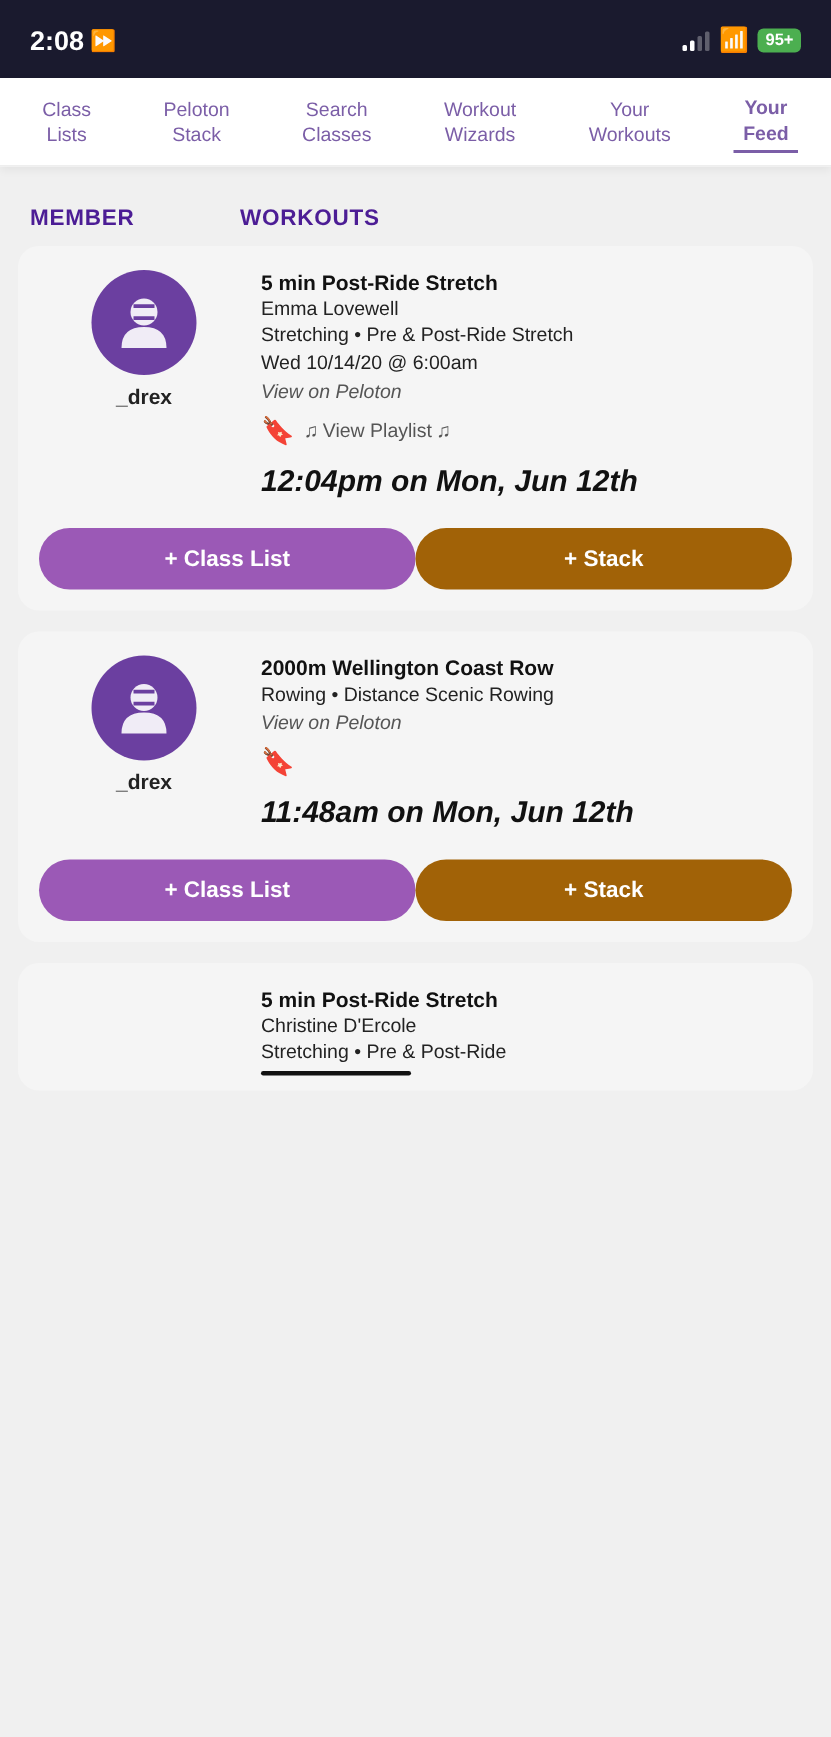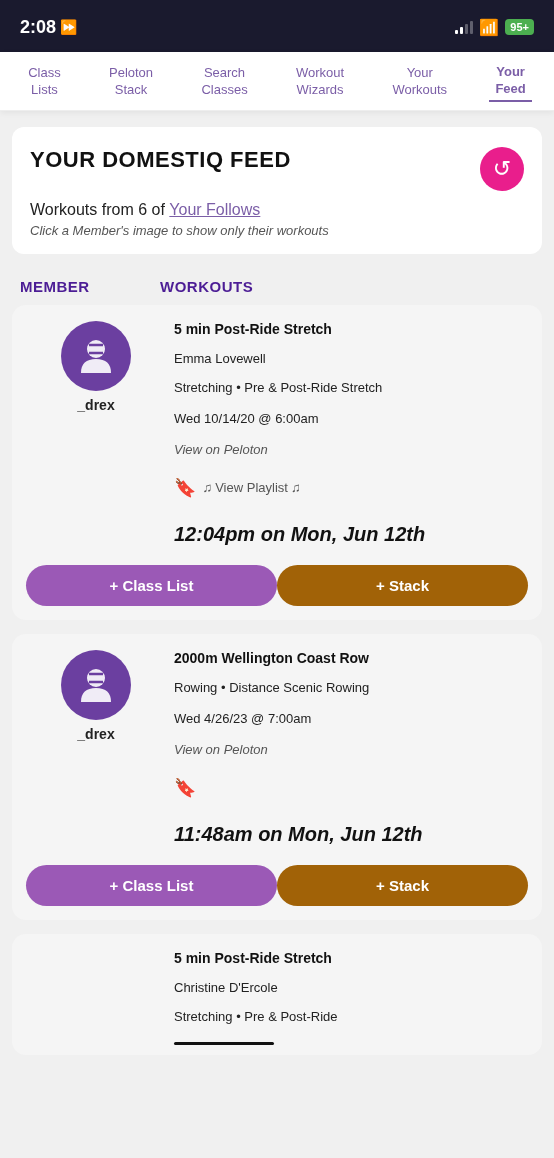--- a/index.html
+++ b/index.html
@@ -169,21 +169,21 @@
       font-weight: 700;
     }
     .member-name {
       font-size: 14px;
       font-weight: 600;
       color: #222;
     }
     .workout-col {
       display: flex;
       flex-direction: column;
-      gap: 14px;
+      gap: 2px;
     }
     .workout-title {
       font-size: 14px;
       font-weight: 700;
       color: #111;
     }
     .workout-instructor {
       font-size: 13px;
       color: #222;
     }
@@ -336,32 +336,20 @@
 Workouts</span>
   </div>
   <div class="nav-tab active">
     <span style="white-space:pre-line;">Your
 Feed</span>
   </div>
 </div>
 
 <div class="main-content">
 
-  <div class="page-header">
-    <div class="page-header-top">
-      <h1 class="page-title">YOUR DOMESTIQ FEED</h1>
-      <button class="refresh-btn">
-        <span style="font-size:22px;">↺</span>
-      </button>
-    </div>
-    <p class="follows-line">
-      <span>Workouts from 6 of </span><a class="follows-link">Your Follows</a>
-    </p>
-    <p class="click-hint">Click a Member's image to show only their workouts</p>
-  </div>
 
   <div class="table-headers">
     <span class="table-header">MEMBER</span>
     <span class="table-header">WORKOUTS</span>
   </div>
 
   <div class="workout-card">
     <div class="workout-card-body">
       <div class="member-col">
         <div class="member-avatar">
@@ -406,21 +394,20 @@
             <path d="M10 42 Q10 28 25 28 Q40 28 40 42" fill="white" opacity="0.9"></path>
             <line x1="18" y1="14" x2="32" y2="14" stroke="#6b3fa0" stroke-width="2.5"></line>
             <line x1="18" y1="22" x2="32" y2="22" stroke="#6b3fa0" stroke-width="2.5"></line>
           </svg>
         </div>
         <span class="member-name">_drex</span>
       </div>
       <div class="workout-col">
         <span class="workout-title">2000m Wellington Coast Row</span>
         <span class="workout-type">Rowing • Distance Scenic Rowing</span>
-        <span class="workout-date">Wed 4/26/23 @ 7:00am</span>
         <span class="view-peloton">View on Peloton</span>
         <div class="playlist-row">
           <span class="bookmark-icon">🔖</span>
         </div>
         <div class="completed-time">11:48am on Mon, Jun 12th</div>
       </div>
     </div>
     <div class="card-footer">
       <button class="btn-class-list">+ Class List</button>
       <button class="btn-stack">+ Stack</button>

